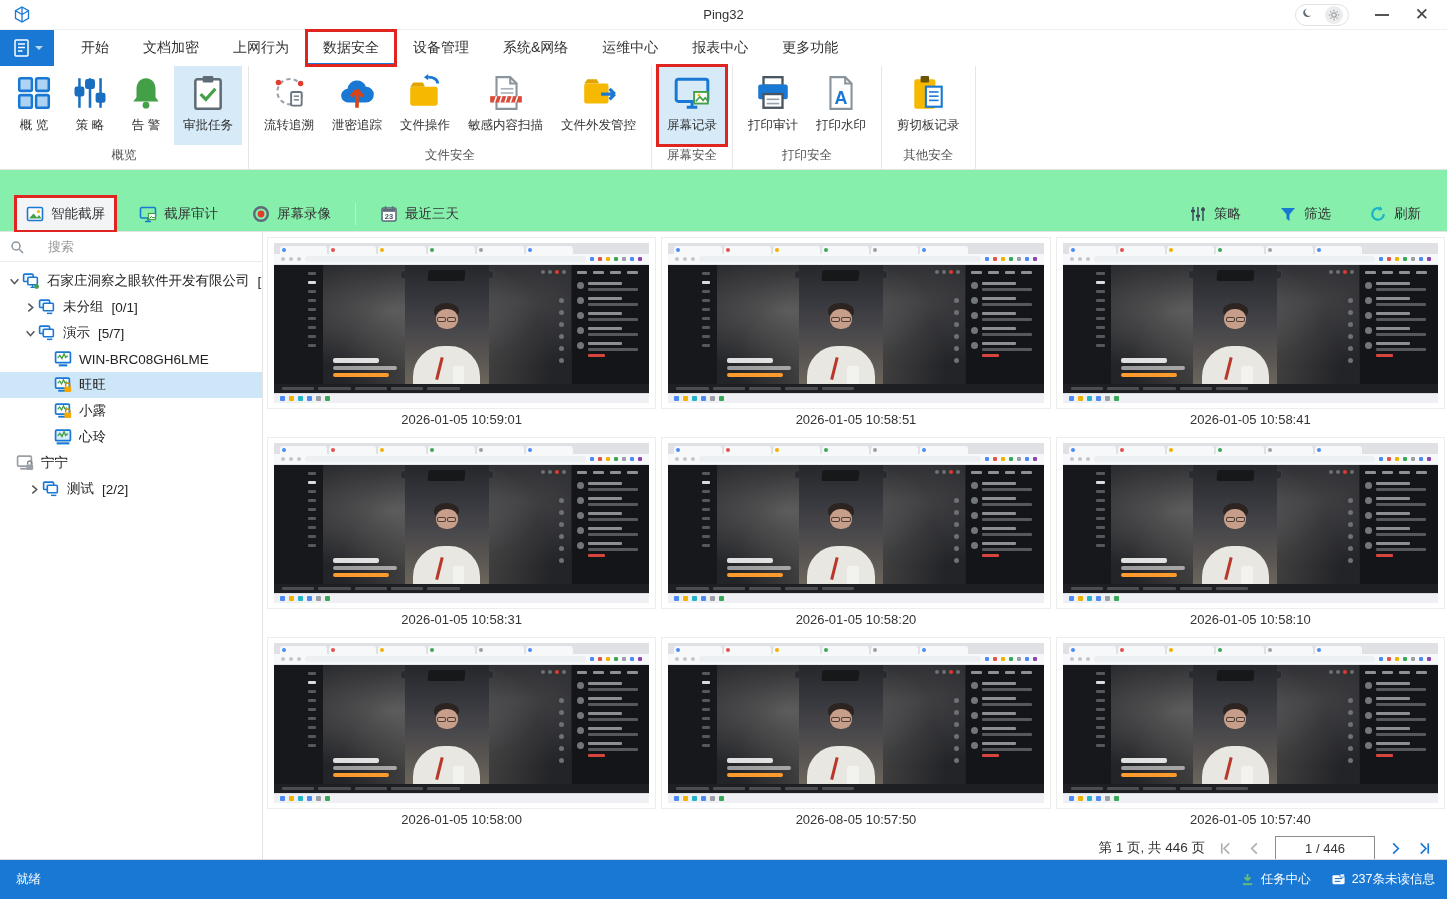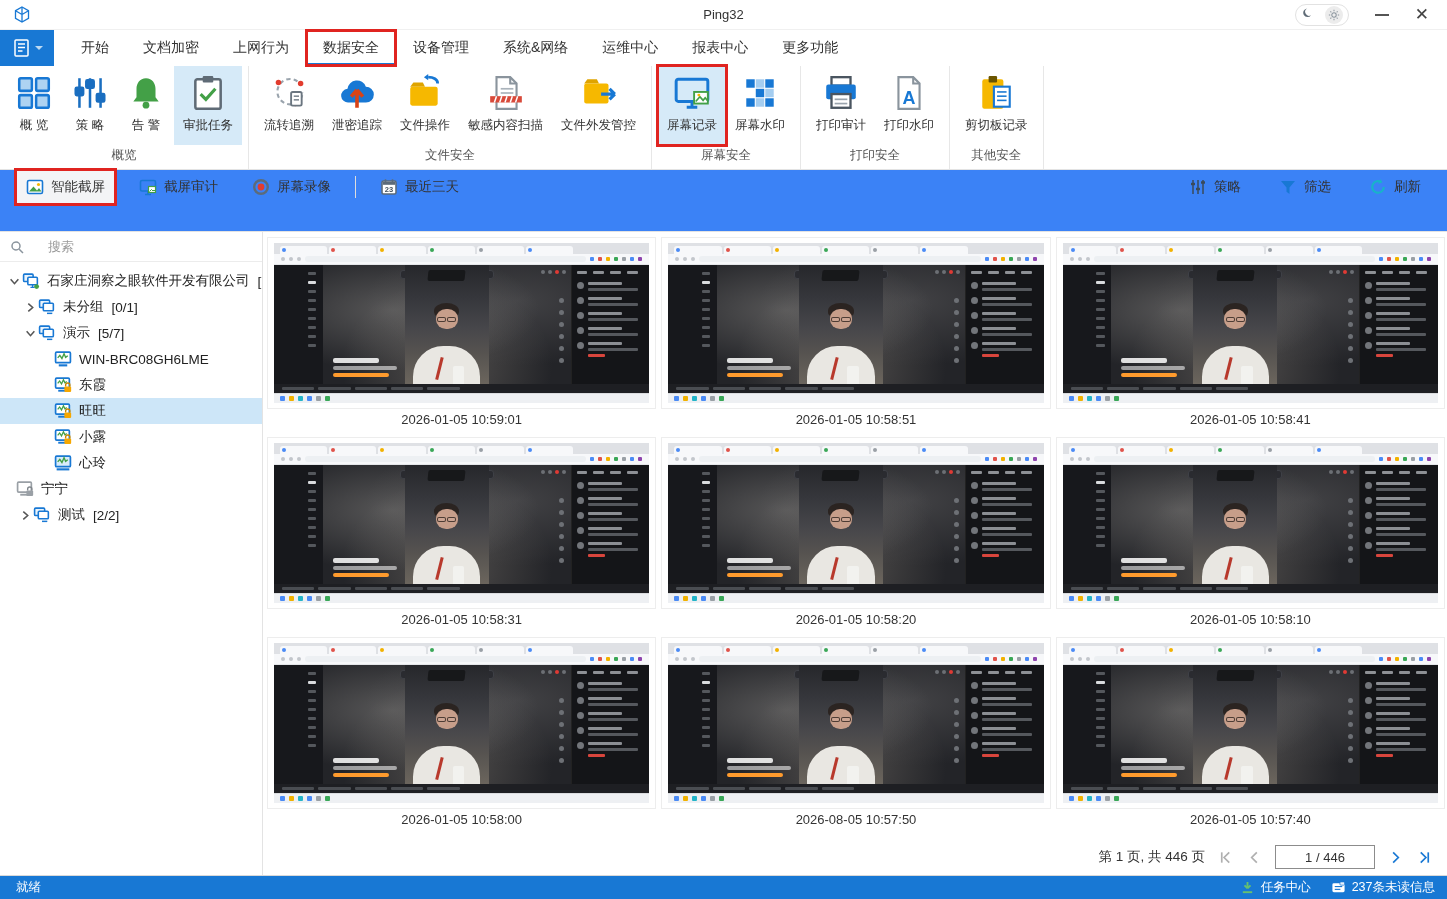--- a/index.html
+++ b/index.html
@@ -29,21 +29,21 @@
   .rgroup { display:flex; flex-direction:column; border-right:1px solid #e7e7e7; padding:0 6px; }
   .rbuttons { display:flex; align-items:stretch; flex:1; }
   .rbtn { display:flex; flex-direction:column; align-items:center; padding:8px 9px 2px; min-width:56px; cursor:default; }
   .rbtn.selected { background:#d6eaf8; }
   .rbtn.redbox { outline:3px solid #e02420; outline-offset:-1px; }
   .rbtn .ric { width:38px; height:38px; margin-bottom:5px; }
   .rbtn .rlabel { font-size:12.5px; color:#333; white-space:nowrap; }
   .rgroup-label { text-align:center; font-size:12.5px; color:#555; padding:2px 0 5px; }
 
   
-  .subbar { height:62px; display:flex; align-items:flex-start; padding:0 16px; border-bottom:1px solid #e3e3e3; background:#3b82f6; flex:0 0 auto;gap:16px; }
+  .subbar { height:62px; display:flex; align-items:flex-end; padding:0 16px; border-bottom:1px solid #e3e3e3; background:#86efac; flex:0 0 auto;gap:16px; }
   .sb-left { display:flex; align-items:center; gap:14px; }
   .sb-right { margin-left:auto; display:flex; align-items:center; gap:18px; }
   .sbtn { display:flex; align-items:center; gap:7px; font-size:13.5px; color:#333; padding:8px 10px; cursor:default; white-space:nowrap; }
   .sbtn.selected { background:#f3f4f6; }
   .sbtn.redbox { outline:3px solid #e02420; outline-offset:-1px; }
   .sb-sep { width:1px; height:22px; background:#ddd; }
   .sbtn .sic { width:18px; height:18px; }
 
   
   .bodyarea { flex:1; display:flex; min-height:0; }
@@ -117,21 +117,21 @@
   .sh-player i { width:9%; height:3px; background:#4a4d52; border-radius:1px; }
   .sh-task { height:10px; background:#eef0f3; border-top:1px solid #dadcdf; display:flex; align-items:center; gap:4px; padding:0 6px; }
   .sh-task i { width:5px; height:5px; border-radius:1px; flex:0 0 auto; }
 
   
   .pagebar { margin-top:auto; display:flex; align-items:center; justify-content:flex-end; gap:12px; padding:3px 14px 6px; font-size:13.5px; color:#333; }
   .pg-ic { width:17px; height:17px; display:flex; align-items:center; justify-content:center; cursor:default; }
   .pg-input { width:100px; height:24px; border:1px solid #8c8c8c; text-align:center; font-size:13px; color:#333; outline:none; }
 
   
-  .statusbar { height:24px; background:#1878d4; color:#fff; display:flex; align-items:center; font-size:12.5px; flex:0 0 auto; border-top:1px solid #d9d9d9; }
+  .statusbar { height:40px; background:#1878d4; color:#fff; display:flex; align-items:center; font-size:12.5px; flex:0 0 auto; border-top:1px solid #d9d9d9; }
   .st-left { padding-left:16px; }
   .st-right { margin-left:auto; display:flex; align-items:center; gap:20px; padding-right:12px; }
   .st-item { display:flex; align-items:center; gap:6px; }
 </style>
 </head>
 <body>
 
 <div class="window">
 
   <div class="titlebar">
@@ -292,37 +292,20 @@
           <div class="rbtn selected redbox">
             <div class="ric"><svg viewBox="0 0 36 36" fill="none">
                 <rect x="3" y="5" width="30" height="21" rx="2" stroke="#1878d4" stroke-width="2.8"></rect>
                 <path d="M13 31.5h10M18 26v5.5" stroke="#1878d4" stroke-width="2.8"></path>
                 <rect x="20" y="17" width="13" height="11" fill="#fff" stroke="#43a047" stroke-width="1.8"></rect>
                 <path d="M21.5 26l4-4.5 3 3.5 2-2.5 2 2.5" stroke="#43a047" stroke-width="1.6"></path>
                 <circle cx="24.5" cy="20" r="1.4" fill="#f6b800"></circle>
               </svg></div>
             <div class="rlabel">屏幕记录</div>
           </div>
-          <div class="rbtn">
-            <div class="ric"><svg viewBox="0 0 36 36">
-                <g fill="#1878d4">
-                  <rect x="5" y="5" width="8" height="8"></rect>
-                  <rect x="23" y="5" width="8" height="8"></rect>
-                  <rect x="14" y="14" width="8" height="8"></rect>
-                  <rect x="5" y="23" width="8" height="8"></rect>
-                  <rect x="23" y="23" width="8" height="8"></rect>
-                </g>
-                <g fill="#a4cdf0">
-                  <rect x="14" y="5" width="8" height="8"></rect>
-                  <rect x="23" y="14" width="8" height="8"></rect>
-                  <rect x="14" y="23" width="8" height="8"></rect>
-                </g>
-              </svg></div>
-            <div class="rlabel">屏幕水印</div>
-          </div>
         </div>
         <div class="rgroup-label">屏幕安全</div>
       </div>
       <div class="rgroup">
         <div class="rbuttons">
           <div class="rbtn">
             <div class="ric"><svg viewBox="0 0 36 36">
                 <rect x="9" y="3" width="18" height="8" fill="#fff" stroke="#4a5560" stroke-width="2.2"></rect>
                 <rect x="4" y="10" width="28" height="14" rx="2" fill="#1878d4"></rect>
                 <rect x="9" y="19" width="18" height="13" fill="#fff" stroke="#4a5560" stroke-width="2.2"></rect>
@@ -491,33 +474,20 @@
             <span class="t-chev"></span>
             <span class="t-ic">
               <svg viewBox="0 0 17 17">
                 <rect x="1.5" y="2" width="14" height="10" rx="1" fill="#fff" stroke="#1878d4" stroke-width="1.6"></rect>
                 <path d="M3.5 7.5l2-2.5 2 3 2-4.5 1.5 3.5 2-1.5" stroke="#43a047" stroke-width="1.3" fill="none"></path>
                 <rect x="4.5" y="13.5" width="8" height="2" fill="#1878d4"></rect>
               </svg>
             </span>
             <span>WIN-BRC08GH6LME</span>
           </div>
-          <div class="trow" style="padding-left: 38px;">
-            <span class="t-chev"></span>
-            <span class="t-ic">
-              <svg viewBox="0 0 17 17">
-                <rect x="1.5" y="2" width="13" height="9.5" rx="1" fill="#fff" stroke="#1878d4" stroke-width="1.6"></rect>
-                <path d="M3.5 7l1.8-2.3 1.8 2.8 1.8-4 1.4 3 1.7-1.3" stroke="#43a047" stroke-width="1.2" fill="none"></path>
-                <rect x="4" y="13" width="7" height="1.8" fill="#1878d4"></rect>
-                <path d="M11 9.8V8.6a2 2 0 0 1 4 0v1.2" stroke="#c78800" stroke-width="1.3" fill="none"></path>
-                <rect x="9.8" y="9.8" width="6.4" height="5.4" rx="1" fill="#f6a700"></rect>
-              </svg>
-            </span>
-            <span>东霞</span>
-          </div>
           <div class="trow selected" style="padding-left: 38px;">
             <span class="t-chev"></span>
             <span class="t-ic">
               <svg viewBox="0 0 17 17">
                 <rect x="1.5" y="2" width="13" height="9.5" rx="1" fill="#fff" stroke="#1878d4" stroke-width="1.6"></rect>
                 <path d="M3.5 7l1.8-2.3 1.8 2.8 1.8-4 1.4 3 1.7-1.3" stroke="#43a047" stroke-width="1.2" fill="none"></path>
                 <rect x="4" y="13" width="7" height="1.8" fill="#1878d4"></rect>
                 <path d="M11 9.8V8.6a2 2 0 0 1 4 0v1.2" stroke="#c78800" stroke-width="1.3" fill="none"></path>
                 <rect x="9.8" y="9.8" width="6.4" height="5.4" rx="1" fill="#f6a700"></rect>
               </svg>
@@ -553,21 +523,21 @@
             <span class="t-ic">
               <svg viewBox="0 0 17 17">
                 <rect x="1.5" y="2" width="13" height="9.5" rx="1" fill="#fff" stroke="#9aa0a6" stroke-width="1.6"></rect>
                 <rect x="4" y="13" width="7" height="1.8" fill="#9aa0a6"></rect>
                 <path d="M11 9.8V8.6a2 2 0 0 1 4 0v1.2" stroke="#80868c" stroke-width="1.3" fill="none"></path>
                 <rect x="9.8" y="9.8" width="6.4" height="5.4" rx="1" fill="#9aa0a6"></rect>
               </svg>
             </span>
             <span>宁宁</span>
           </div>
-          <div class="trow" style="padding-left: 17px;">
+          <div class="trow" style="padding-left: 26px;">
             <span class="t-chev">
               <svg viewBox="0 0 10 10" width="11" height="11" fill="none">
                 <path d="M3 1.5l4 3.5-4 3.5" stroke="#555" stroke-width="1.4"></path>
               </svg>
             </span>
             <span class="t-ic">
               <svg viewBox="0 0 17 17" fill="none">
                 <rect x="1.5" y="2" width="9.5" height="7" rx="1" stroke="#1878d4" stroke-width="1.5" fill="#eaf4fc"></rect>
                 <rect x="5" y="5" width="9.5" height="7" rx="1" fill="#fff" stroke="#1878d4" stroke-width="1.5"></rect>
                 <path d="M8.5 14.5h5" stroke="#1878d4" stroke-width="1.4"></path>

